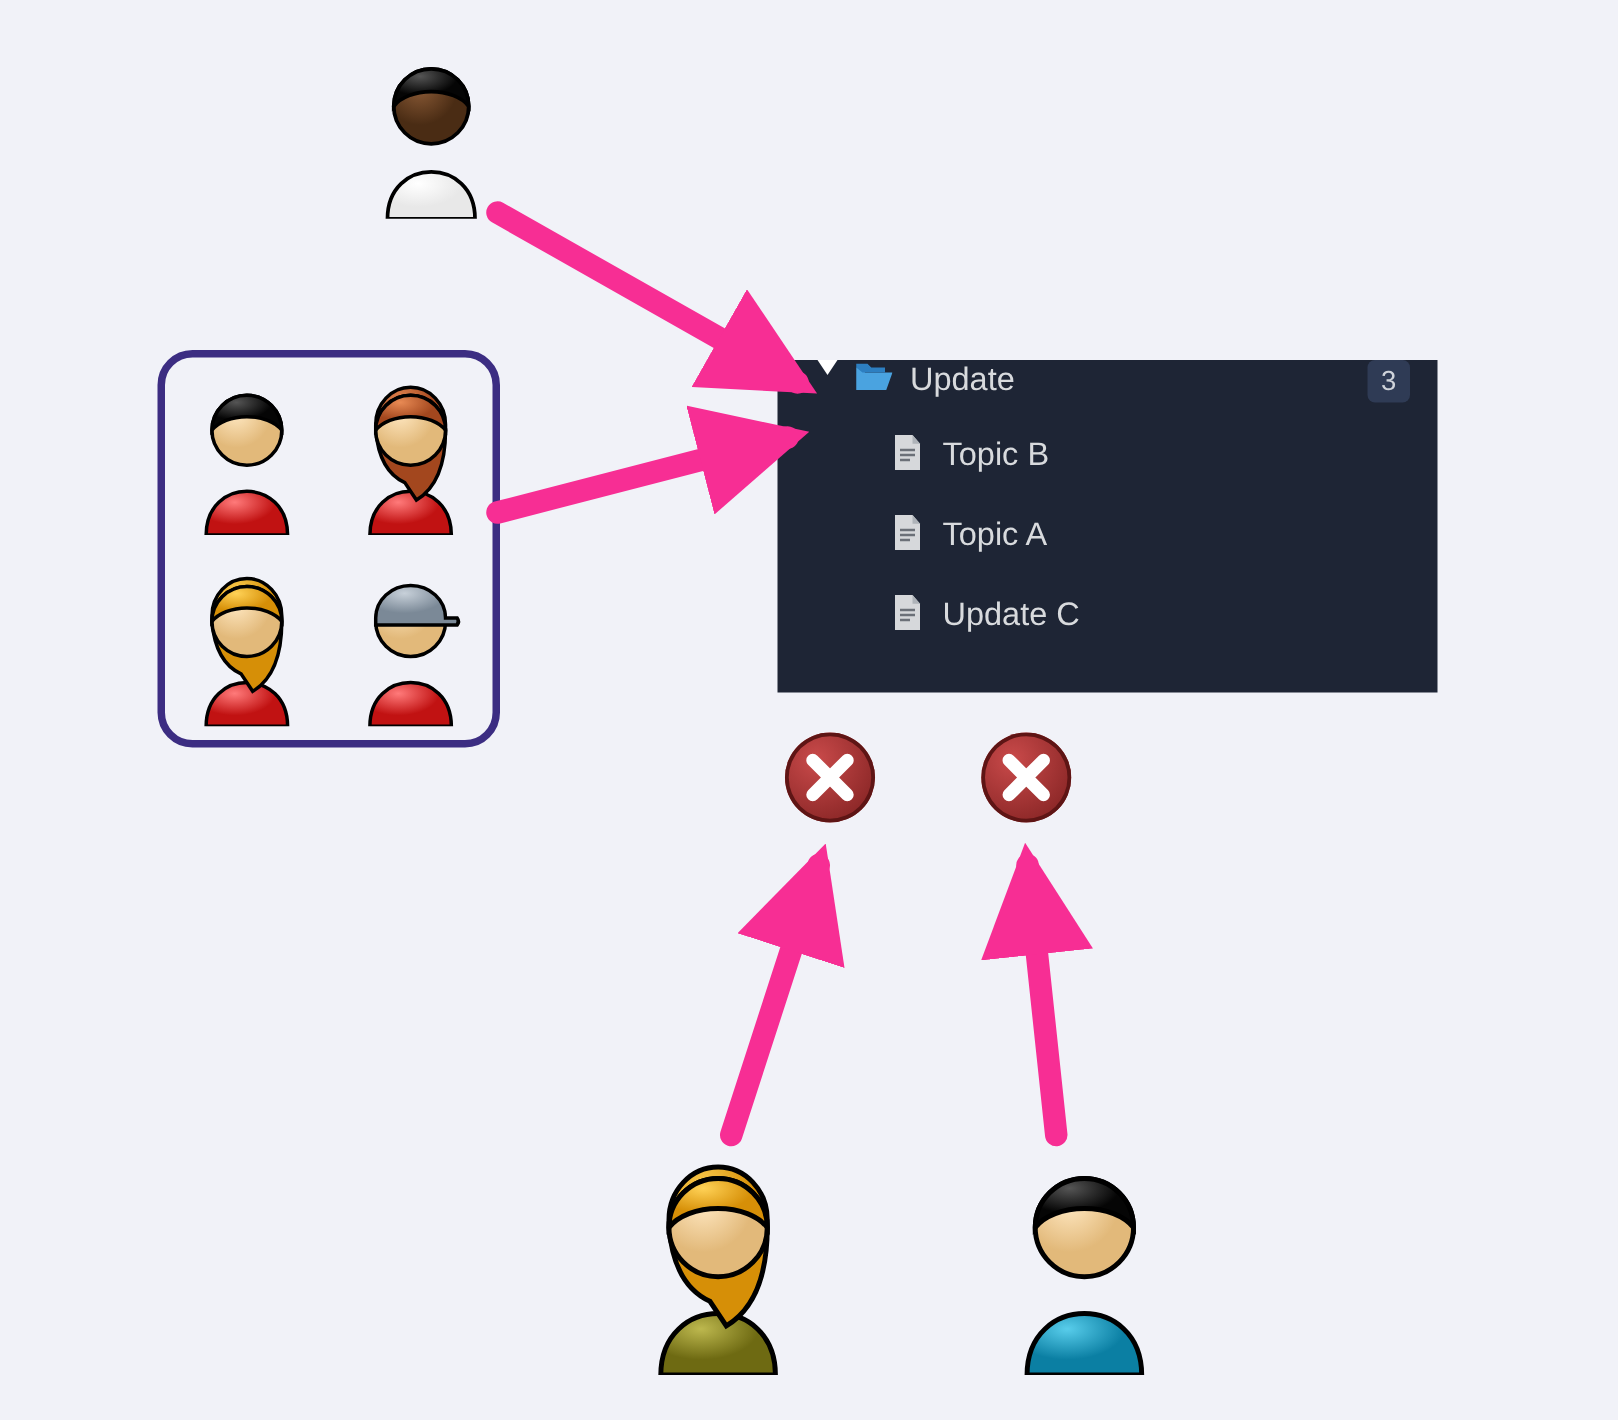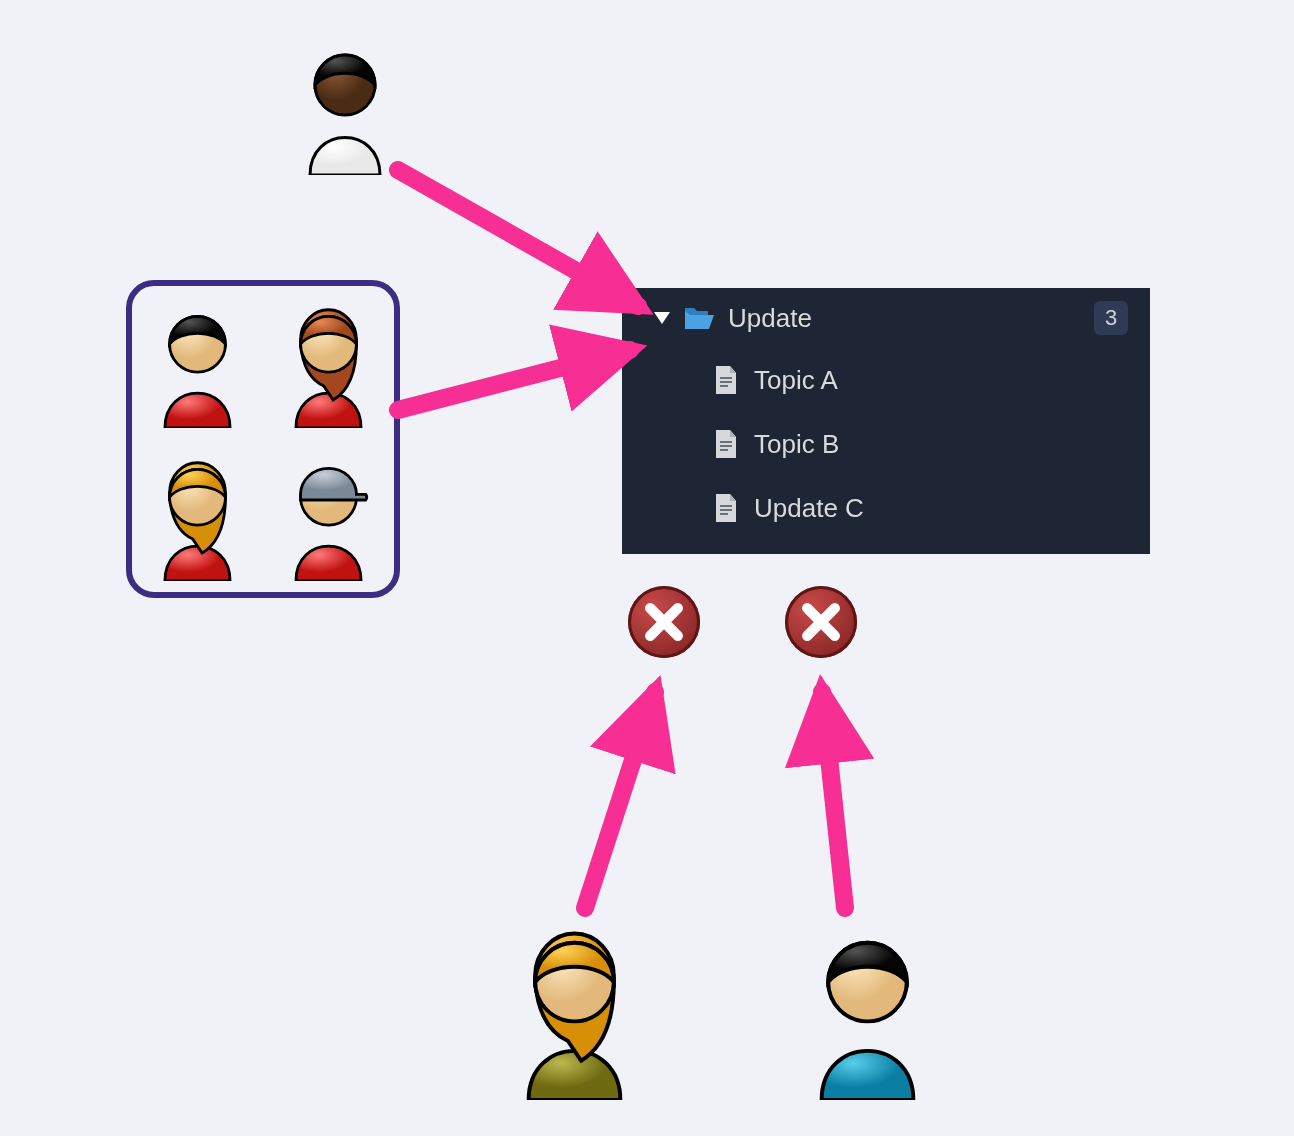--- a/index.html
+++ b/index.html
@@ -1,20 +1,20 @@
 <!DOCTYPE html>
 <html><head>
 <meta charset="utf-8">
 <style>
   html,body{margin:0;padding:0;width:1294px;height:1136px;background:#f1f2f8;font-family:"Segoe UI",Arial,sans-serif;overflow:hidden}
   .stage{position:relative;width:1294px;height:1136px}
 
   
   .panel{position:absolute;left:622px;top:288px;width:528px;height:266px;background:#1e2535;color:#d8dadd}
-  .panel-row{display:flex;align-items:center;height:60px;font-size:26px}
+  .panel-row{display:flex;align-items:flex-start;height:60px;font-size:26px}
   .folder-row{padding-left:32px;gap:14px}
   .topic-row{padding-left:92px;gap:16px;height:64px}
   .tri{width:0;height:0;border-left:8px solid transparent;border-right:8px solid transparent;border-top:12px solid #fff}
   .badge{margin-left:auto;margin-right:22px;background:#2f3b55;color:#cfd3da;border-radius:6px;width:34px;height:34px;display:flex;align-items:center;justify-content:center;font-size:22px}
 
   
   .group-box{position:absolute;left:126px;top:280px;width:262px;height:306px;border:6px solid #3c2d82;border-radius:28px;background:#f1f2f8}
   .group-grid{position:absolute;inset:0;display:grid;grid-template-columns:1fr 1fr;grid-template-rows:1fr 1fr;place-items:center}
 
   
@@ -133,31 +133,31 @@
       <span class="badge">3</span>
     </div>
     <div class="panel-row topic-row">
       <svg width="24" height="28" viewBox="0 0 24 28">
           <path d="M2 0 L16 0 L22 7 L22 28 L2 28 Z" fill="#d6d8db"></path>
           <path d="M16 0 L16 7 L22 7 Z" fill="#aeb3b9"></path>
           <rect x="6" y="11" width="12" height="2" fill="#6b7078"></rect>
           <rect x="6" y="15" width="12" height="2" fill="#6b7078"></rect>
           <rect x="6" y="19" width="8" height="2" fill="#6b7078"></rect>
         </svg>
-      <span>Topic A</span>
+      <span>Topic B</span>
     </div>
     <div class="panel-row topic-row">
       <svg width="24" height="28" viewBox="0 0 24 28">
           <path d="M2 0 L16 0 L22 7 L22 28 L2 28 Z" fill="#d6d8db"></path>
           <path d="M16 0 L16 7 L22 7 Z" fill="#aeb3b9"></path>
           <rect x="6" y="11" width="12" height="2" fill="#6b7078"></rect>
           <rect x="6" y="15" width="12" height="2" fill="#6b7078"></rect>
           <rect x="6" y="19" width="8" height="2" fill="#6b7078"></rect>
         </svg>
-      <span>Topic B</span>
+      <span>Topic A</span>
     </div>
     <div class="panel-row topic-row">
       <svg width="24" height="28" viewBox="0 0 24 28">
           <path d="M2 0 L16 0 L22 7 L22 28 L2 28 Z" fill="#d6d8db"></path>
           <path d="M16 0 L16 7 L22 7 Z" fill="#aeb3b9"></path>
           <rect x="6" y="11" width="12" height="2" fill="#6b7078"></rect>
           <rect x="6" y="15" width="12" height="2" fill="#6b7078"></rect>
           <rect x="6" y="19" width="8" height="2" fill="#6b7078"></rect>
         </svg>
       <span>Update C</span>

